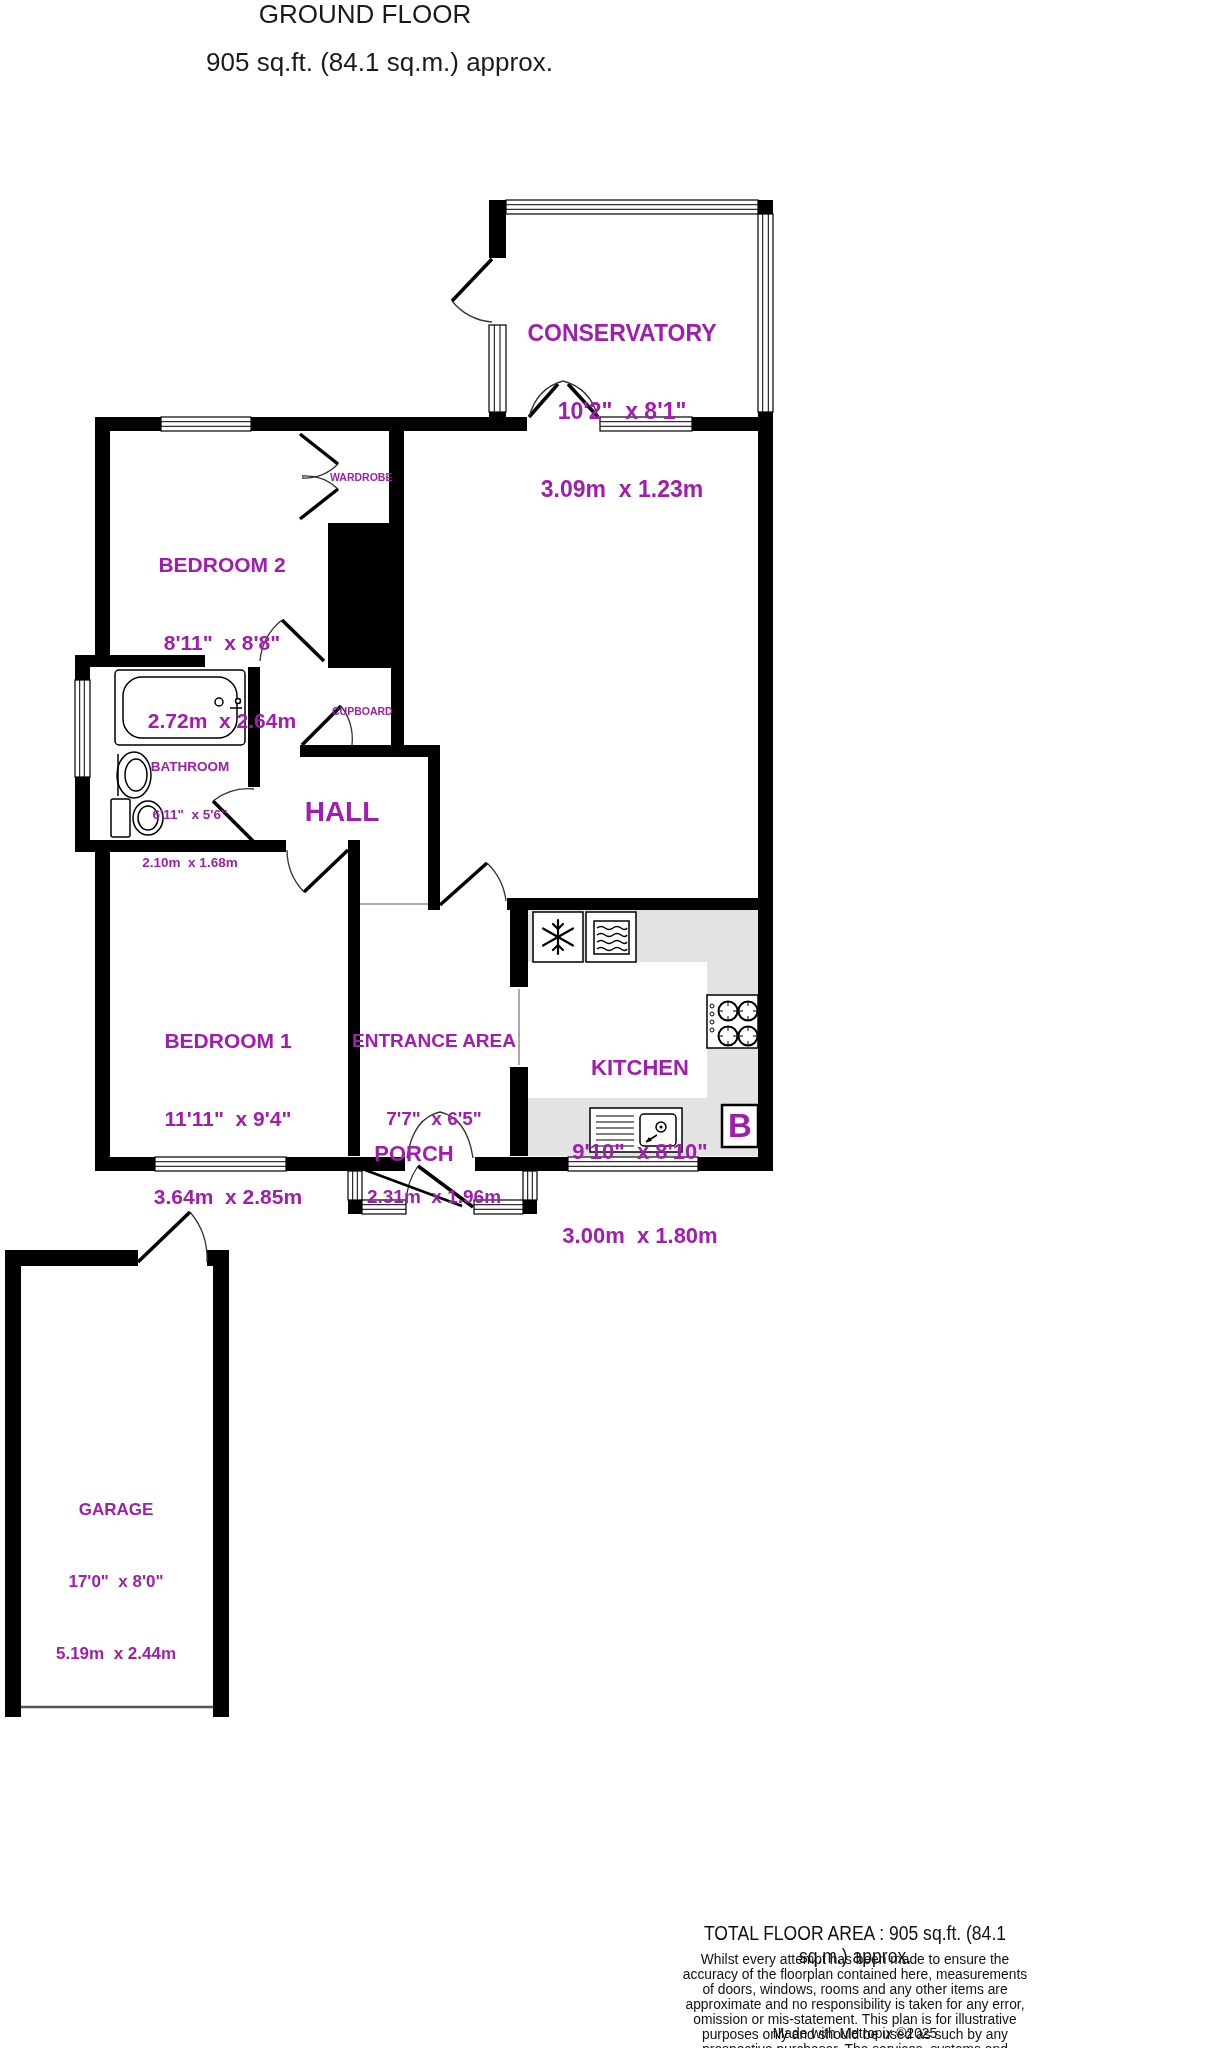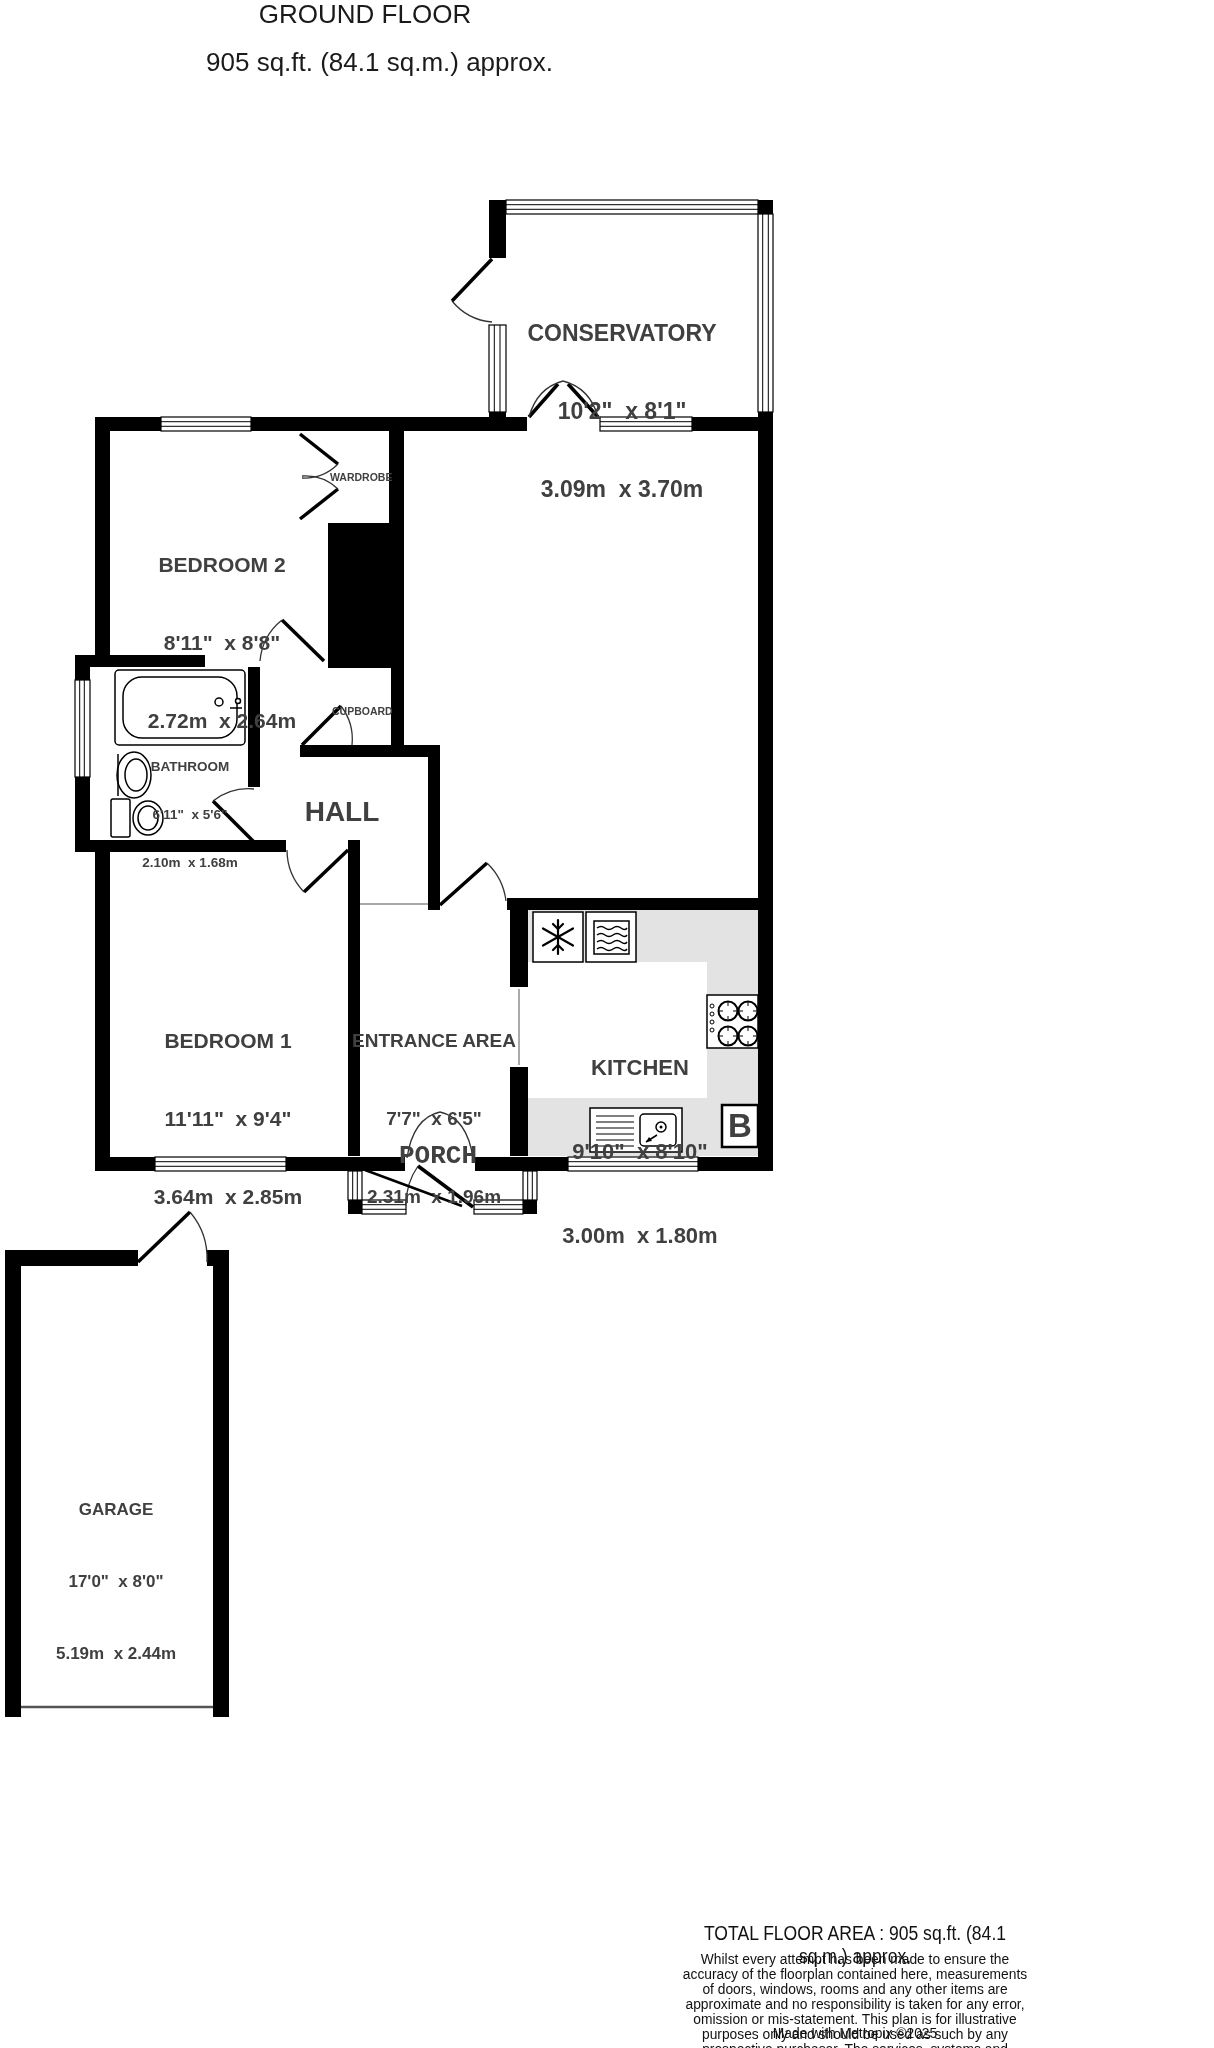--- a/index.html
+++ b/index.html
@@ -5,35 +5,35 @@
   html,body{margin:0;padding:0;background:#fff;}
   #canvas{position:relative;width:1214px;height:2048px;background:#fff;overflow:hidden;
           font-family:"Liberation Sans",sans-serif;color:#000;}
   #plan-svg{position:absolute;left:0;top:0;}
   .win{fill:#ffffff;stroke:#000;stroke-width:1.2;}
   .wl{stroke:#000;stroke-width:1;}
   .fix{fill:#ffffff;stroke:#000;stroke-width:1.5;}
   .arc{fill:none;stroke:#333;stroke-width:1.3;}
   .leaf{stroke:#000;stroke-width:3.5;}
   .openline{stroke:#aaa;stroke-width:2;}
-  .lbl{position:absolute;font-weight:bold;color:#404040;white-space:pre;}
+  .lbl{position:absolute;font-weight:bold;color:#a21caf;white-space:pre;}
   .ctr{transform:translateX(-50%);text-align:center;}
   .title{position:absolute;left:365px;top:2px;transform:translateX(-50%);
          text-align:center;font-size:26px;line-height:24px;font-weight:normal;color:#1a1a1a;white-space:pre;}
   #lbl-conservatory{left:622px;top:268px;font-size:23px;line-height:26px;}
   #lbl-bedroom2{left:222px;top:500px;font-size:21px;line-height:26px;}
   #lbl-sitting{left:567px;top:548px;font-size:25px;line-height:28px;}
   #lbl-bathroom{left:190px;top:727px;font-size:13.5px;line-height:16px;}
   #lbl-hall{left:342px;top:796px;font-size:28px;}
   #lbl-wardrobe{left:330px;top:471px;font-size:10.5px;}
   #lbl-cupboard{left:332px;top:705px;font-size:10.5px;}
   #lbl-bedroom1{left:228px;top:976px;font-size:21px;line-height:26px;}
   #lbl-entrance{left:434px;top:976px;font-size:19px;line-height:26px;}
   #lbl-kitchen{left:640px;top:998px;font-size:22px;line-height:28px;}
-  #lbl-porch{left:438px;top:1141px;font-size:26px;font-family:Liberation Mono, monospace;}
+  #lbl-porch{left:414px;top:1141px;font-size:22px;}
   #lbl-garage{left:116px;top:1450px;font-size:17px;line-height:24px;}
   #lbl-boiler{left:740px;top:1107px;font-size:33px;}
   .foot{position:absolute;left:855px;transform:translateX(-50%);text-align:center;
         color:#111;white-space:pre-line;font-weight:normal;}
   #foot-total{top:1922px;font-size:19.5px;transform:translateX(-50%) scaleX(0.9);transform-origin:center top;}
   #foot-disc{top:1952px;font-size:13.8px;line-height:15px;}
   #foot-credit{top:2026px;font-size:13.8px;}
 </style>
 </head>
 <body>
@@ -252,21 +252,21 @@
       <path class="arc" d="M190,1212 A72 72 0 0 1 207,1262"></path>
     </g>
   </svg>
 
   <div class="title"><span>GROUND FLOOR</span><br>
     <span>905 sq.ft. (84.1 sq.m.) approx.</span></div>
 
   <div class="lbl ctr" id="lbl-conservatory">
     <div>CONSERVATORY</div>
     <div>10'2"  x 8'1"</div>
-    <div>3.09m  x 3.70m</div>
+    <div>3.09m  x 1.23m</div>
   </div>
 
   <div class="lbl ctr" id="lbl-bedroom2">
     <div>BEDROOM 2</div>
     <div>8'11"  x 8'8"</div>
     <div>2.72m  x 2.64m</div>
   </div>
 
 
   <div class="lbl ctr" id="lbl-bathroom">

